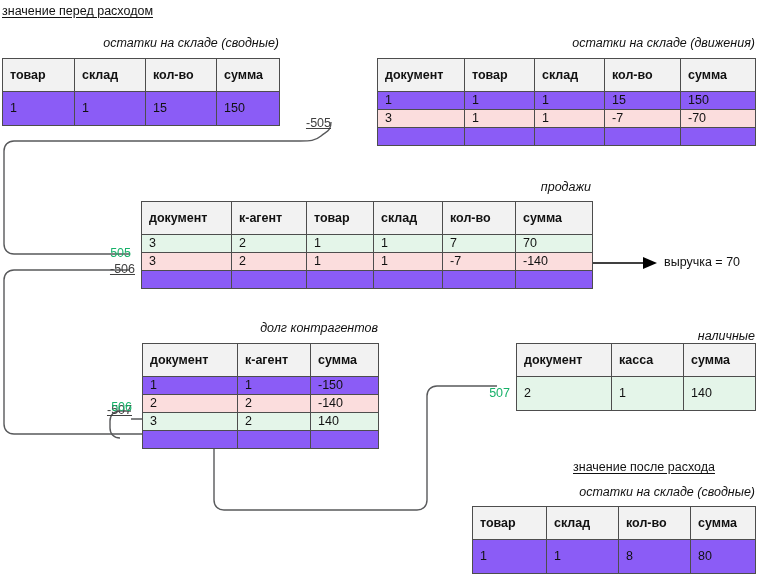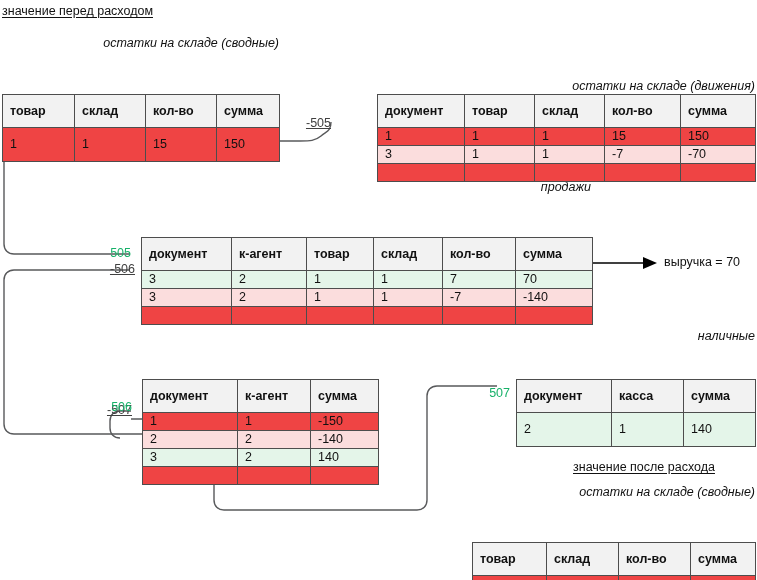--- a/index.html
+++ b/index.html
@@ -35,24 +35,23 @@
     font-style:italic;
     color:#111;
     white-space:nowrap;
     text-align:right;
   }
 
   
   table.grid{
     position:absolute;
     border-collapse:collapse;
-    background:#ef4444;
+    background:#8b5cf6;
     font-size:12.5px;
     table-layout:fixed;
-    margin-top:36px;
   }
   table.grid th,table.grid td{
     border:1px solid #4d4d4d;
     padding:0 7px;
     text-align:left;
     vertical-align:middle;
     white-space:nowrap;
     font-weight:normal;
   }
   table.grid th{
@@ -114,24 +113,25 @@
     <line class="arrowline" x1="592" y1="263" x2="643" y2="263"></line>
     <polygon points="643,257 657,263 643,269" fill="#000" stroke="none"></polygon>
   </svg>
 
   <div class="section-title" style="left:2px;top:4px;">значение перед расходом</div>
 
   <div class="section-title" style="left:573px;top:460px;">значение после расхода</div>
 
   <div class="caption" style="left:2px;top:36px;width:277px;">остатки на складе (сводные)</div>
 
-  <div class="caption" style="left:377px;top:36px;width:378px;margin-top:43px;">остатки на складе (движения)</div>
+  <div class="caption" style="left:377px;top:36px;width:378px;">остатки на складе (движения)</div>
 
   <div class="caption" style="left:141px;top:180px;width:450px;">продажи</div>
 
+  <div class="caption" style="left:142px;top:321px;width:236px;">долг контрагентов</div>
 
   <div class="caption" style="left:513px;top:329px;width:242px;">наличные</div>
 
   <div class="caption" style="left:472px;top:485px;width:283px;">остатки на складе (сводные)</div>
 
   <table class="grid" id="t-stock-before" style="left:2px;top:58px;width:277px;">
     <colgroup>
         <col style="width:72px">
         <col style="width:71px">
         <col style="width:71px">

